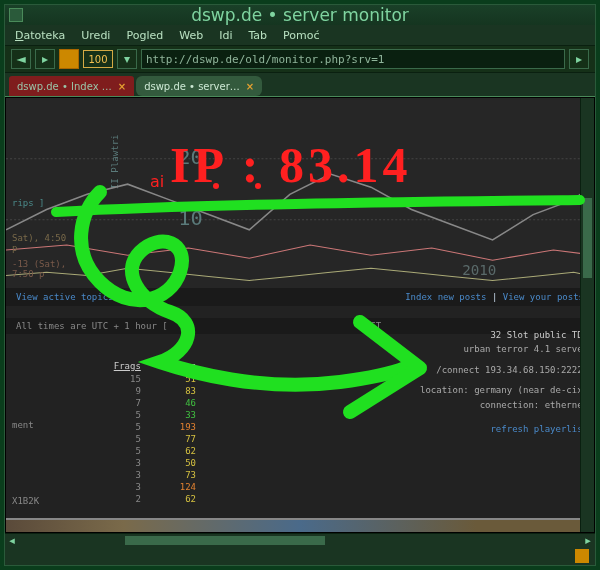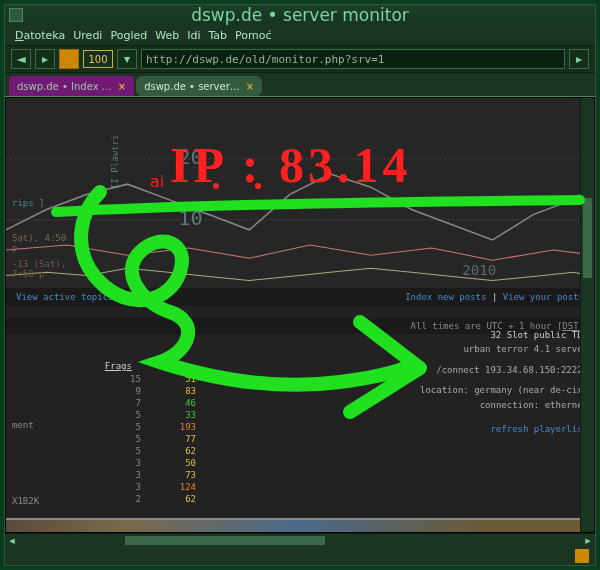--- a/index.html
+++ b/index.html
@@ -20,21 +20,21 @@
   }
   .titlebar {
     height: 20px; background: linear-gradient(#1a4028,#153520);
     display: flex; align-items: center; justify-content: center;
     color: #7fd4a0; font-size: 17px;
     position: relative;
   }
   .titlebar .sys-icon { position:absolute; left:4px; width:14px;height:14px;background:#2a5a3a;border:1px solid #4a8a5a;}
   .menubar {
     height: 20px; background: #1a3522;
-    display: flex; align-items: center; gap: 0;
+    display: flex; align-items: center; gap: 8px;
     padding: 0 6px;
     color: #b8e0c0;
   }
   .menubar span { padding: 2px 4px; cursor: default; }
   .menubar span u { text-decoration: underline; }
   .toolbar {
     height: 28px; background: #153018;
     display:flex; align-items:center; gap:4px; padding:0 6px;
     border-top:1px solid #0a2010; border-bottom:1px solid #0a2010;
   }
@@ -52,21 +52,21 @@
   }
   .tabbar{
     height:24px;background:#1a3522;display:flex;align-items:flex-end;
     padding:0 4px;gap:2px;border-bottom:1px solid #4a8a5a;
   }
   .tab{
     height:20px;padding:3px 8px;display:flex;align-items:center;gap:4px;
     font-size:10px;color:#9ac4a8;
     border-top-left-radius:3px;border-top-right-radius:3px;
   }
-  .tab.inactive{background:#701a75;}
+  .tab.inactive{background:#7f1d1d;}
   .tab.active{background:#335a3d;color:#cde8d4;border-radius:6px;}
   .tab .close{color:#e4a030;font-weight:bold;margin-left:2px;}
   .content{
     flex:1;background:#222;overflow:hidden;position:relative;
     border:1px solid #000;
   }
   .chart-area{
     position:absolute;left:0;right:0;top:0;height:190px;
     background:#262626;
   }
@@ -75,35 +75,35 @@
     position:absolute;left:0;right:0;top:190px;height:18px;
     background:#1a1a1a;display:flex;justify-content:space-between;
     align-items:center;padding:0 10px;font-size:9px;
     font-family:monospace;
   }
   .forum-links a{color:#4a8aca;}
   .tz-line{
     position:absolute;left:0;right:0;top:220px;height:16px;
     background:#1a1a1a;text-align:right;padding:0 10px;
     font-size:9px;color:#888;font-family:monospace;
-    display:flex;align-items:center;justify-content:flex-end;
+    display:flex;align-items:center;justify-content:space-between;
   }
   .server-info{
     position:absolute;right:6px;top:230px;width:240px;
     text-align:right;font-family:monospace;font-size:9px;
     color:#aaa;line-height:1.6;
   }
   .server-info .title{color:#ccc;}
   .server-info .link{color:#4a8aca;}
   .table-area{
     position:absolute;left:80px;top:260px;width:120px;
     font-family:monospace;font-size:9px;
   }
   .table-area table{width:100%;}
-  .table-area th{color:#ccc;padding:1px 8px;text-decoration:underline;font-weight:normal;}
+  .table-area th{color:#ccc;text-align:right;padding:1px 8px;text-decoration:underline;font-weight:normal;}
   .table-area td{text-align:right;padding:0 8px;}
   .frags{color:#888;}
   .ping-y{color:#d4c040;}
   .ping-g{color:#40c040;}
   .ping-o{color:#e08030;}
   .screenshot-strip{
     position:absolute;left:0;right:0;top:420px;height:60px;
     background:linear-gradient(to right,#5a4a3a,#7a6a4a 20%,#4a6a8a 50%,#6a5a3a 80%);
     border-top:2px solid #888;
   }

